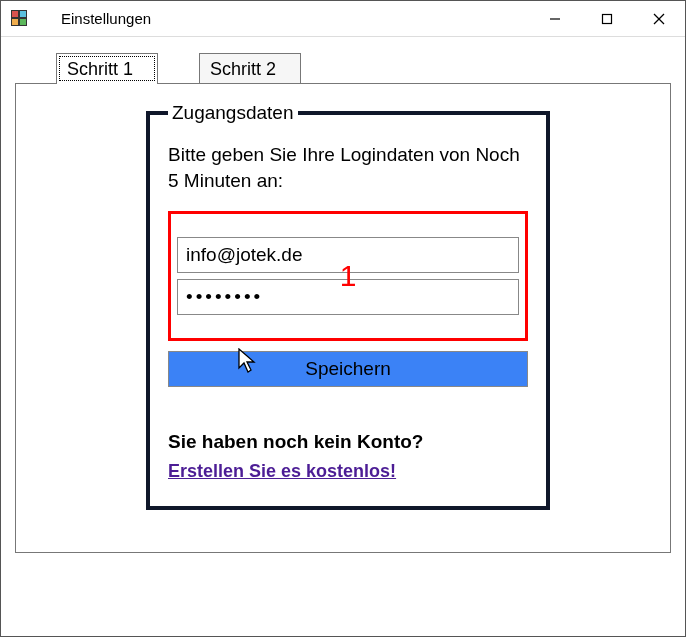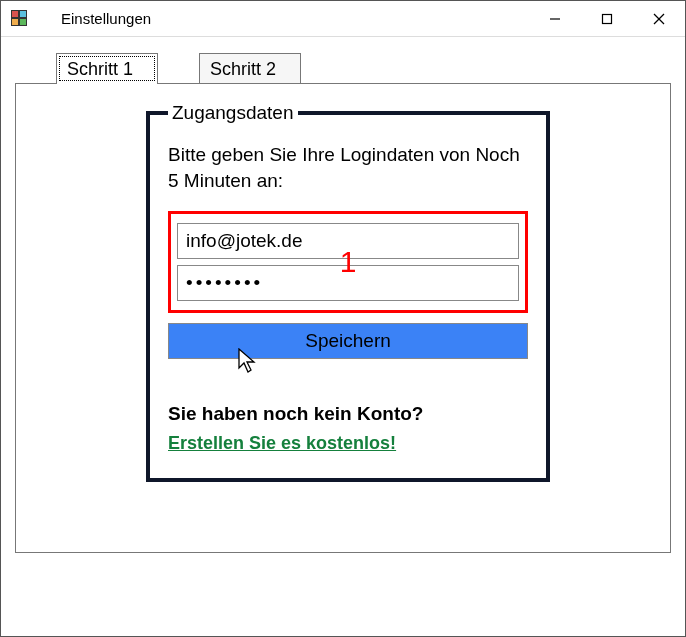--- a/index.html
+++ b/index.html
@@ -91,21 +91,21 @@
       font-size: 19px;
       padding: 0 4px;
     }
     .hint {
       font-size: 19px;
       line-height: 1.35;
       margin: 4px 0 18px 0;
     }
     .field-wrap {
       border: 3px solid #ff0000;
-      padding: 6px 6px;
+      padding: 20px 6px;
       position: relative;
       margin-bottom: 10px;
     }
     .field-wrap .num {
       position: absolute;
       left: 50%; top: 50%;
       transform: translate(-50%, -50%);
       color: #ff0000;
       font-size: 30px;
       font-weight: 400;
@@ -132,21 +132,21 @@
     }
     .spacer-v { height: 44px; }
     .noacc {
       font-size: 19px;
       font-weight: 700;
       margin-bottom: 8px;
     }
     a.create {
       font-size: 18px;
       font-weight: 700;
-      color: #15803d;
+      color: #4c1d95;
       text-decoration: underline;
     }
     .cursor {
       position: absolute;
       left: 222px; top: 264px;
       pointer-events: none;
     }
   </style>
 </head>
 <body>

